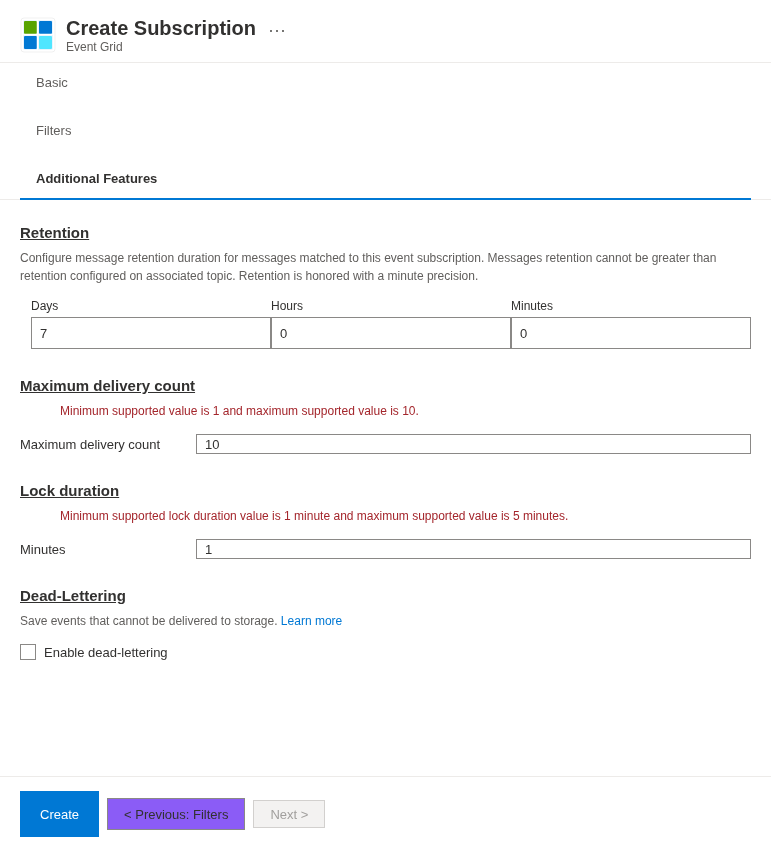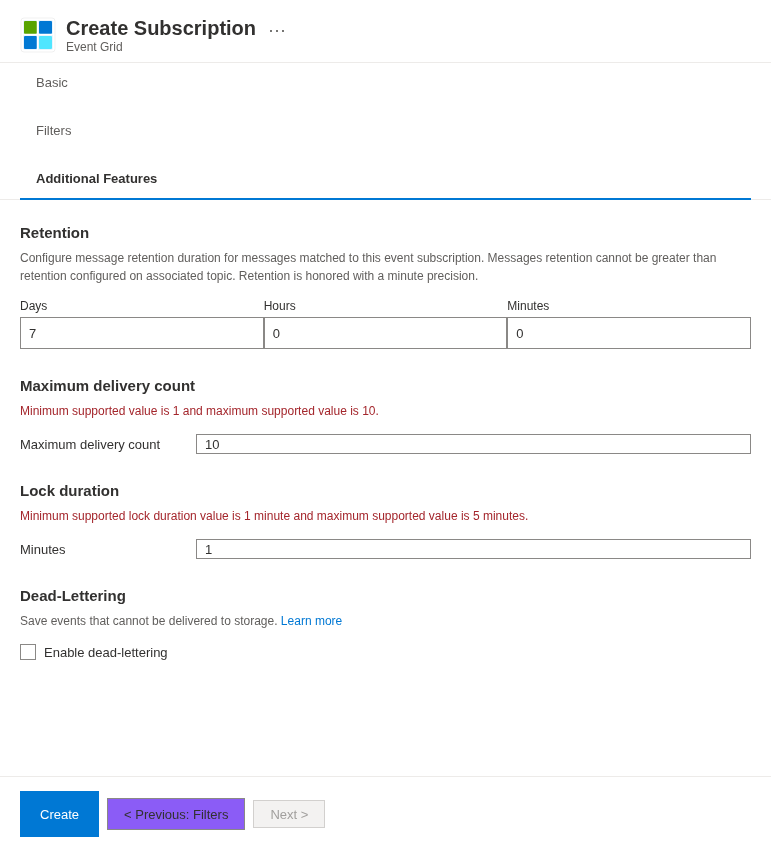--- a/index.html
+++ b/index.html
@@ -70,38 +70,41 @@
     }
 
     .section {
       margin-bottom: 28px;
     }
     .section-title {
       font-size: 15px;
       font-weight: 600;
       color: #323130;
       margin-bottom: 8px;
+      text-decoration: underline;
     }
     .section-desc {
       font-size: 12px;
       color: #605e5c;
       margin-bottom: 14px;
       line-height: 1.5;
       max-width: 720px;
     }
     .section-desc-warning {
       font-size: 12px;
       color: #a4262c;
       margin-bottom: 14px;
       line-height: 1.5;
+      margin-left: 40px;
     }
 
     .fields-row {
       display: flex;
       gap: 0;
+      margin-left: 11px;
     }
     .field-group {
       display: flex;
       flex-direction: column;
       flex: 1;
     }
     .field-label {
       font-size: 12px;
       color: #323130;
       margin-bottom: 4px;

